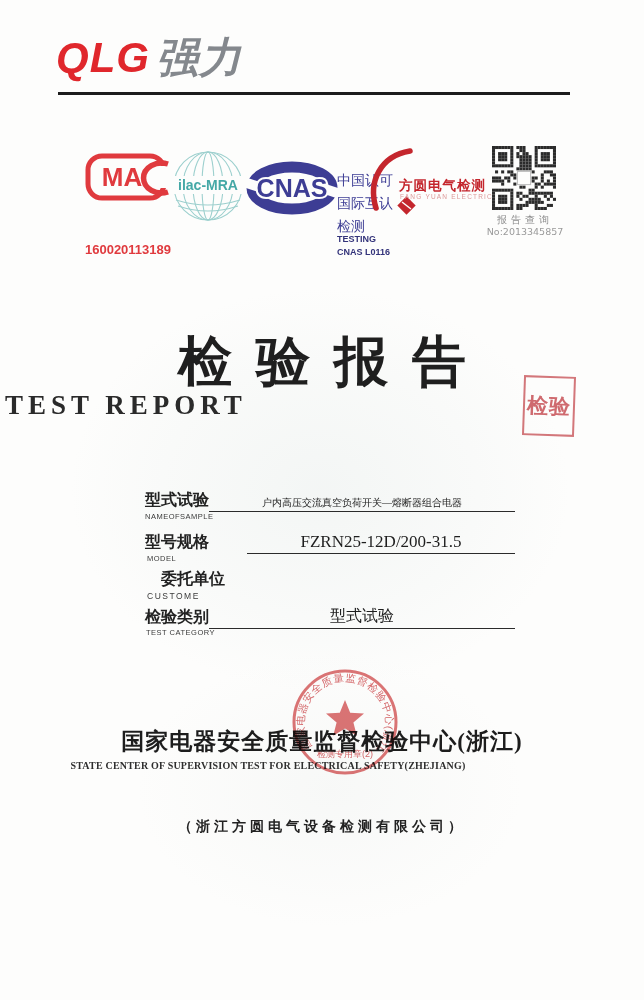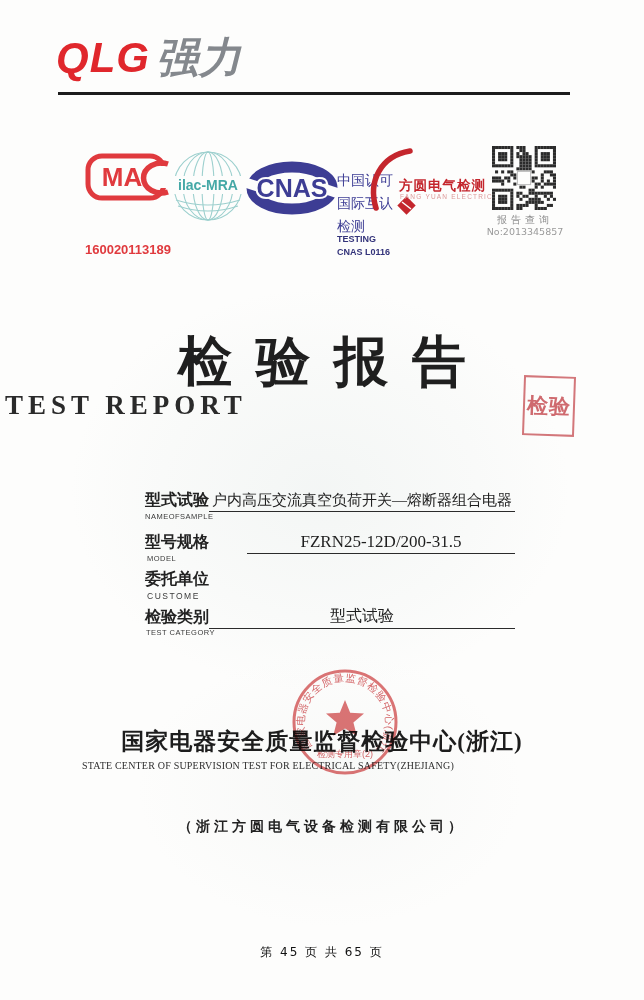--- a/index.html
+++ b/index.html
@@ -49,31 +49,31 @@
               color:rgba(198,70,76,0.8);font-size:21px;font-weight:bold;letter-spacing:1px;
               overflow:hidden;mix-blend-mode:multiply;}
 
   
   .form-row{position:absolute;left:145px;width:370px;display:flex;align-items:flex-end;}
   .form-row .label{white-space:nowrap;font-size:16px;font-weight:600;color:#222;padding-bottom:1px;}
   .form-row .value{flex:1;border-bottom:1.6px solid #2b2b2b;text-align:center;color:#1e1e1e;
                    padding-bottom:1px;white-space:nowrap;}
   .sub-label{position:absolute;font-family:"Liberation Sans",sans-serif;color:#3a3a3a;
              font-size:7.5px;letter-spacing:0.5px;}
-  .r1{top:490px;} .r1v{font-size:15px;}
+  .r1{top:490px;} .r1v{font-size:10px;}
   .r2{top:532px;gap:38px;} .r2v{font-size:17px;}
-  .r3{top:569px;} .r3v{font-size:16px;}
+  .r3{top:569px;margin-left:16px;} .r3v{font-size:16px;}
   .r4{top:606px;} .r4v{font-size:16px;}
   .s1{left:145px;top:512px;} .s2{left:147px;top:554px;}
   .s3{left:147px;top:591px;font-size:8.5px;letter-spacing:1.5px;} .s4{left:146px;top:628px;}
 
   
   .org-cn{left:0;top:726px;width:644px;text-align:center;font-size:23px;font-weight:bold;color:#1d1d1d;
           letter-spacing:1px;}
-  .org-en{left:0;top:760px;width:536px;text-align:center;font-size:10px;font-weight:normal;color:#2e2e2e;
+  .org-en{left:0;top:760px;width:536px;text-align:center;font-size:10px;font-weight:bold;color:#2e2e2e;
           letter-spacing:0.2px;}
   .org-sub{left:0;top:786px;width:644px;text-align:center;font-size:14px;font-weight:bold;color:#222;
            letter-spacing:4px;margin-top:32px;}
 
   
   .round-stamp{left:283px;top:660px;width:124px;height:124px;mix-blend-mode:multiply;}
 
   
   .footer{left:0;top:944px;width:644px;text-align:center;font-size:12px;color:#111;
           font-family:"DejaVu Sans",sans-serif;letter-spacing:2px;}
@@ -400,15 +400,14 @@
       <path id="ringpath" d="M 28.9 86.6 A 41 41 0 1 1 95.1 86.6" fill="none"></path>
     </defs>
     <circle cx="62" cy="62" r="51" fill="none" stroke="rgba(213,82,84,0.8)" stroke-width="3"></circle>
     <polygon points="62,40 67.2,52.8 81,53.6 70.4,62.4 73.8,75.8 62,68.4 50.2,75.8 53.6,62.4 43,53.6 56.8,52.8" fill="rgba(213,82,84,0.8)"></polygon>
     <text font-size="10" fill="rgba(208,74,78,0.85)" letter-spacing="0.5">
       <textPath href="#ringpath" startOffset="0" textLength="188" lengthAdjust="spacingAndGlyphs">国家电器安全质量监督检验中心(浙江)</textPath>
     </text>
     <text x="62" y="97" text-anchor="middle" font-size="9" fill="rgba(208,74,78,0.85)">检测专用章(2)</text>
   </svg>
 
-  <div class="abs footer">第 45 页 共 65 页</div>
 
 </div>
 
 </body></html>

